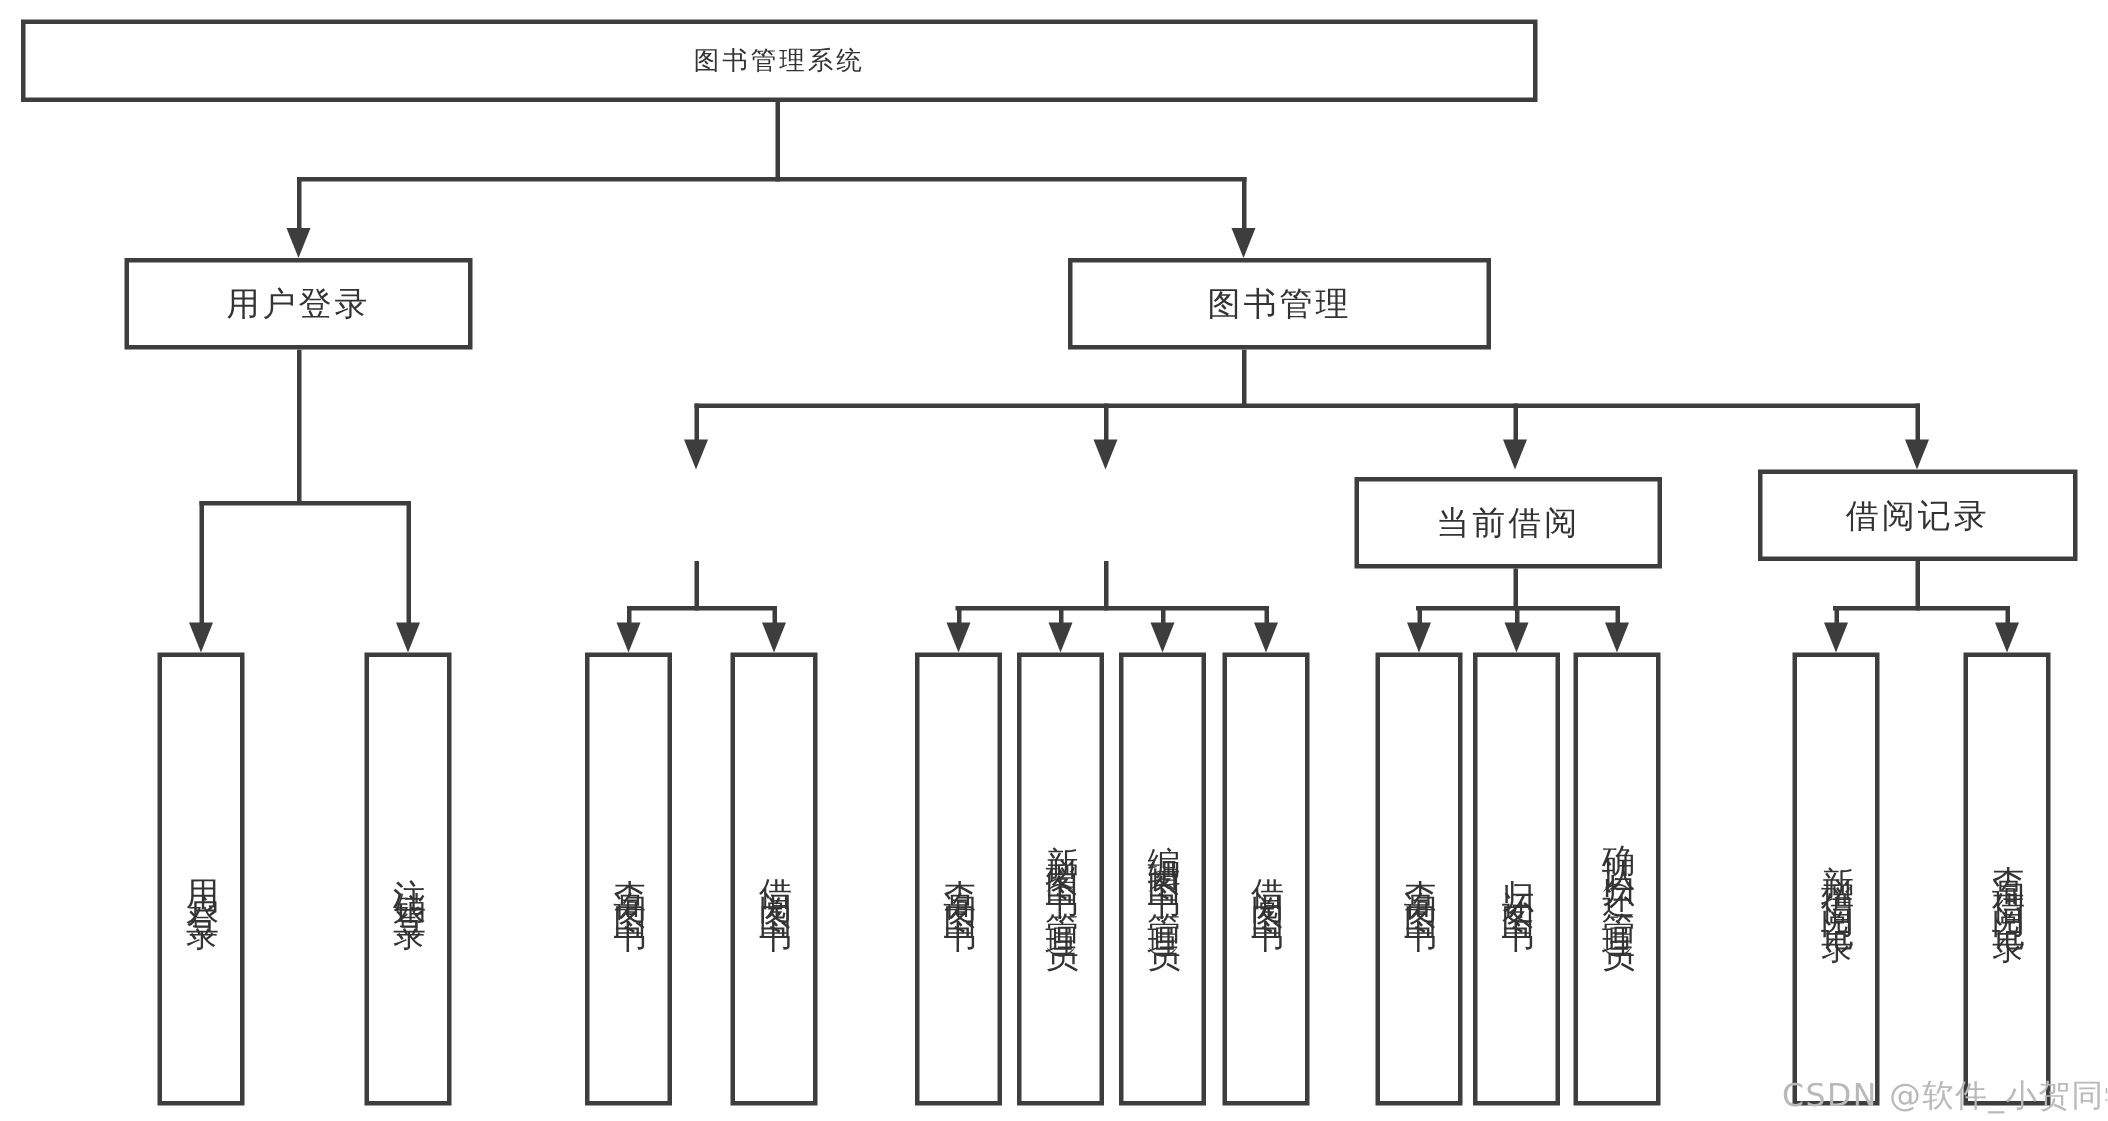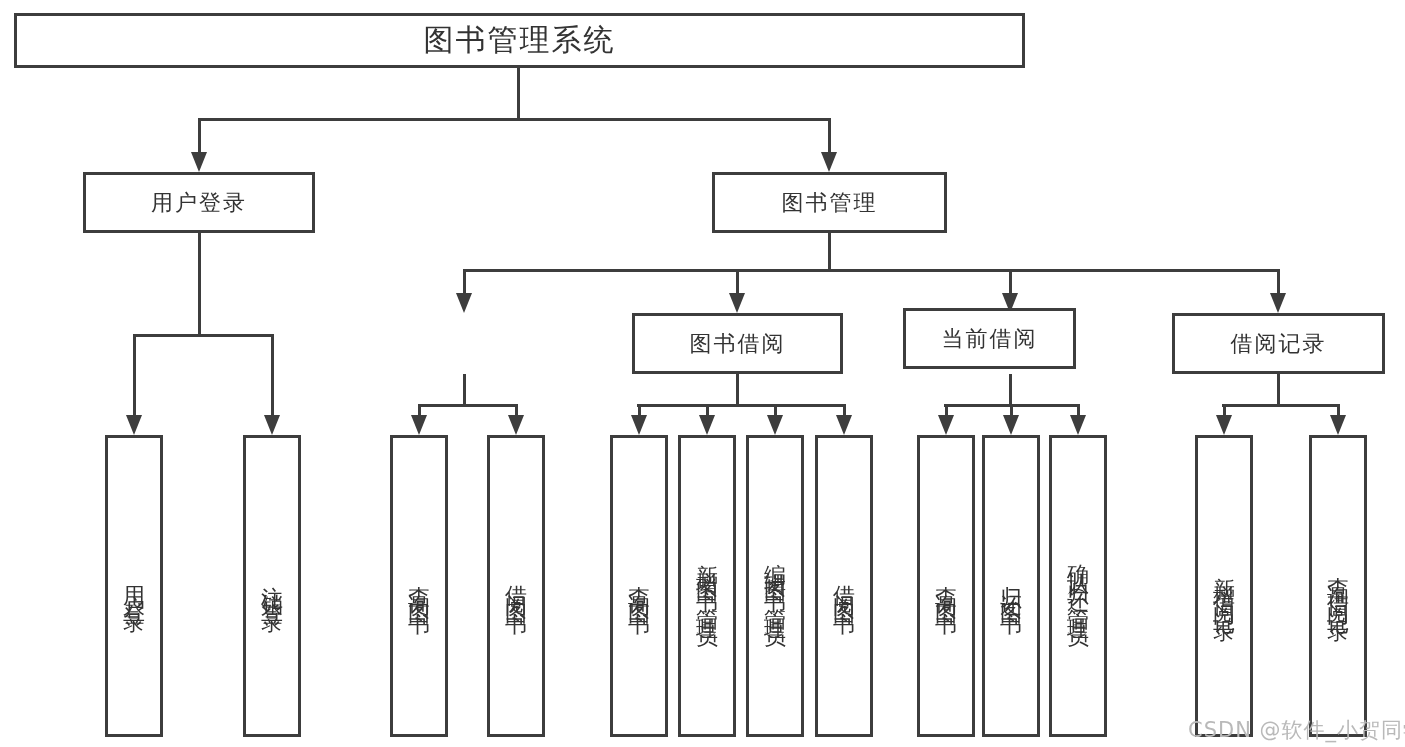--- a/index.html
+++ b/index.html
@@ -6,21 +6,21 @@
   *{box-sizing:border-box;}
   #canvas{
     position:relative;width:1405px;height:747px;background:#ffffff;overflow:hidden;
     font-family:"DejaVu Sans",sans-serif;color:#333333;
   }
   .box{
     position:absolute;background:#ffffff;border:3px solid #3d3d3d;
     display:flex;align-items:center;justify-content:center;z-index:2;
   }
   .box.hnode span{font-size:22px;color:#333333;letter-spacing:2px;white-space:nowrap;}
-  .box.root span{font-size:30px;}
+  .box.root span{font-size:17px;}
   .leaf{
     position:absolute;top:435px;height:302px;width:58px;background:#ffffff;
     border:3px solid #3d3d3d;display:flex;align-items:center;justify-content:center;z-index:2;
   }
   .leaf span{
     writing-mode:vertical-rl;text-orientation:mixed;font-size:22px;color:#333333;
     letter-spacing:9px;line-height:1.0;white-space:nowrap;
   }
   .line{position:absolute;background:#3d3d3d;z-index:1;}
   .line.v{width:3px;}
@@ -40,28 +40,25 @@
 
 <div id="canvas">
 
   <div class="box root hnode" style="left:14px;top:13px;width:1011px;height:55px">
     <span>图书管理系统</span>
   </div>
 
   <div class="box hnode" style="left:83px;top:172px;width:232px;height:61px">
     <span>用户登录</span>
   </div>
-  <div class="box hnode" style="left:712px;top:172px;width:235px;height:61px">
+  <div class="box hnode" style="left:712px;top:172px;width:282px;height:61px">
     <span>图书管理</span>
   </div>
 
-  <div class="box hnode" style="left:632px;top:313px;width:211px;height:61px">
-    <span>图书借阅</span>
-  </div>
-  <div class="box hnode" style="left:903px;top:308px;width:173px;height:61px">
+  <div class="box hnode" style="left:903px;top:318px;width:205px;height:61px">
     <span>当前借阅</span>
   </div>
   <div class="box hnode" style="left:1172px;top:313px;width:213px;height:61px">
     <span>借阅记录</span>
   </div>
 
   <div class="leaf" style="left:105px">
     <span>用户登录</span>
   </div>
   <div class="leaf" style="left:243px">

